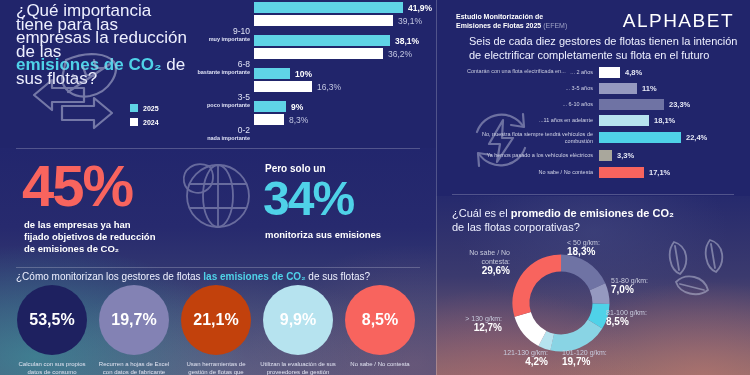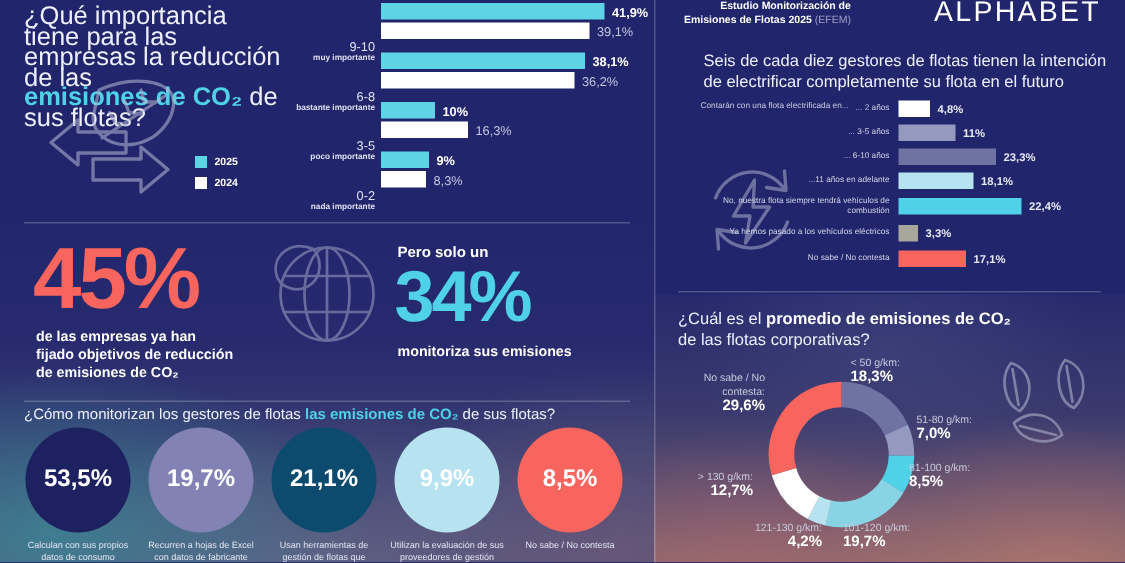--- a/index.html
+++ b/index.html
@@ -73,21 +73,21 @@
   
   #left-bot{ position:absolute; left:0; top:268px; width:436px; height:107px; }
   .lb-title{ position:absolute; left:16px; top:2px; width:410px; font-size:10px; }
   .circles{ position:absolute; left:14px; top:17px; width:412px; display:flex; gap:6px; }
   .cwrap{ width:76px; display:flex; flex-direction:column; align-items:center; }
   .circle{ width:70px; height:70px; border-radius:50%; display:flex; align-items:center; justify-content:center;
            font-size:16px; font-weight:700; color:#ffffff; }
   .clabel{ margin-top:6px; font-size:6px; line-height:7.5px; text-align:center; color:#e2e4f2; }
 
   
-  #right-head{ position:absolute; left:436px; top:4px; width:314px; height:22px;text-align:right; }
+  #right-head{ position:absolute; left:436px; top:16px; width:314px; height:22px; }
   .study{ position:absolute; left:20px; top:-3px; font-size:7px; line-height:8.5px; font-weight:700; color:#ffffff; }
   .study .efem{ color:#9ea2c6; font-weight:400; }
   .alphabet{ position:absolute; right:16px; top:-6px; font-size:19px; line-height:22px;
              font-weight:400; letter-spacing:1.5px; color:#ffffff; }
 
   
   #right-bars{ position:absolute; left:424px; top:24px; width:321px; height:172px;margin-left:29px; }
   .rb-title{ position:absolute; left:16px; top:10px; width:285px; font-size:11px; line-height:14px; color:#eef0ff; }
   .rb-note{ position:absolute; left:14px; top:44px; font-size:5.5px; color:#c9ccdf; }
   .bolt{ position:absolute; left:12px; top:80px; width:72px; height:72px; opacity:.5; }
@@ -252,21 +252,21 @@
 
       <div class="cwrap">
         <div class="circle" style="background:#1e2160">53,5%</div>
         <div class="clabel">Calculan con sus propios datos de consumo</div>
       </div>
       <div class="cwrap">
         <div class="circle" style="background:#8382b4">19,7%</div>
         <div class="clabel">Recurren a hojas de Excel con datos de fabricante</div>
       </div>
       <div class="cwrap">
-        <div class="circle" style="background:#0c4a6e">21,1%</div>
+        <div class="circle" style="background:#c2410c">21,1%</div>
         <div class="clabel">Usan herramientas de gestión de flotas que registran datos de consumo</div>
       </div>
       <div class="cwrap">
         <div class="circle" style="background:#b6e3ef">9,9%</div>
         <div class="clabel">Utilizan la evaluación de sus proveedores de gestión</div>
       </div>
       <div class="cwrap">
         <div class="circle" style="background:#f8645e">8,5%</div>
         <div class="clabel">No sabe / No contesta</div>
       </div>

